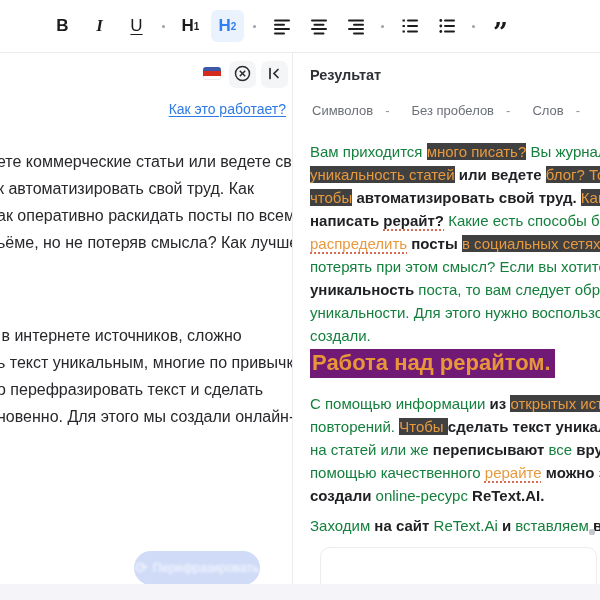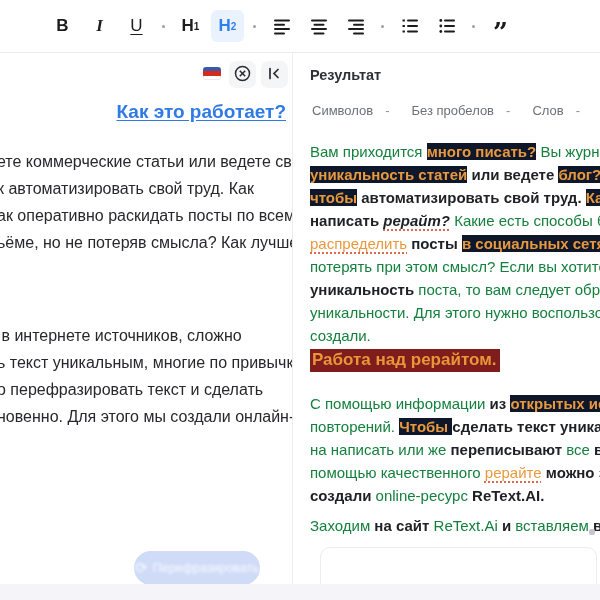--- a/index.html
+++ b/index.html
@@ -30,22 +30,22 @@
   
   .left-panel { position:absolute; left:0; top:53px; width:292px; height:531px; overflow:hidden; }
   .flag { position:absolute; left:203px; top:14px; width:18px; height:13px;
     border-radius:3px; overflow:hidden; box-shadow:0 0 0 1px rgba(0,0,0,0.08) inset; }
   .flag .f1 { height:4px; background:#f6f6f6; }
   .flag .f2 { height:4px; background:#3d58a7; }
   .flag .f3 { height:5px; background:#d52b1e; }
   .iconbtn { position:absolute; width:27px; height:27px; border-radius:7px;
     background:#f4f5f7; border:none; display:flex; align-items:center; justify-content:center;
     color:#2b2b2e; cursor:pointer; }
-  .howlink { position:absolute; top:48px; right:6px; font-size:19px; color:#2f7ae5;
-    text-decoration:underline; text-underline-offset:2px; cursor:pointer;font-weight:bold; }
+  .howlink { position:absolute; top:48px; right:6px; font-size:14px; color:#2f7ae5;
+    text-decoration:underline; text-underline-offset:2px; cursor:pointer; }
   .src-par { position:absolute; left:0; width:300px; font-size:16px; line-height:27px;
     color:#28282c; }
   .src-par .tline { white-space:pre; text-indent:-3px; }
   .lp1 { top:95px; } .lp2 { top:269px; } .lp3 { top:393px; }
 
   .paraphrase-btn { position:absolute; left:134px; top:498px; width:126px; height:34px;
     border:none; border-radius:17px; background:#cbd8f7; opacity:.92; cursor:pointer;
     display:flex; align-items:center; justify-content:center; gap:5px;
     color:#ffffff; font-size:12.5px; filter:none; }
   .paraphrase-btn .blurwrap { display:flex; align-items:center; gap:5px;
@@ -57,30 +57,30 @@
   .result-title { position:absolute; left:17px; top:14px; font-size:14.5px;
     font-weight:600; color:#2f3136; }
   .counters { position:absolute; left:19px; top:50px; display:flex; gap:22px; }
   .counter { display:flex; align-items:baseline; gap:12px;text-align:center; }
   .counter .clabel { font-size:13px; color:#6c7077; }
   .counter .cvalue { font-size:13px; color:#8d9197; }
 
   .res-par { position:absolute; left:17px; width:300px; font-size:15px; line-height:23px; }
   .res-par .rline { white-space:pre; }
   .rpA { top:87px; } .rpB { top:339px; } .rpC { top:461px; }
-  .res-heading { position:absolute; left:17px; top:296px; font-size:17px; font-weight:700;
-    color:#e8963a; background:#7f1d1d; padding:1px 4px 2px 2px; white-space:pre; }
+  .res-heading { position:absolute; left:17px; top:296px; font-size:22px; font-weight:700;
+    color:#e8963a; background:#701a75; padding:1px 4px 2px 2px; white-space:pre; }
 
   .seg-o  { color:#15803d; font-weight:400; }
-  .seg-oh { color:#e8993e; font-weight:700; background:#0f172a; }
+  .seg-oh { color:#e8993e; font-weight:400; background:#404040; }
   .seg-b  { color:#1f2023; font-weight:600; }
   .seg-ou { color:#e8993e; font-weight:400;
     text-decoration:underline dotted 2px #d96a4f; text-underline-offset:3px; }
   .seg-bu { color:#1f2023; font-weight:600;
-    text-decoration:underline dotted 2px #d96a4f; text-underline-offset:3px;font-style:italic; }
+    text-decoration:underline dotted 2px #d96a4f; text-underline-offset:3px; }
 
   .result-box { position:absolute; left:27px; top:494px; width:277px; height:58px;
     border:1px solid #ececf1; border-radius:10px; background:#fff; }
   .grip { position:absolute; left:296px; top:476px; width:6px; height:6px;
     border-radius:2px; background:#c4c6cd; }
 
   .bottom-strip { position:absolute; left:0; top:584px; width:600px; height:16px;
     background:#f5f5f9; z-index:5; }
 </style>
 </head>
@@ -240,21 +240,21 @@
       <div class="rline"><span class="seg-b">уникальность </span><span class="seg-o">поста, то вам следует обрат</span></div>
       <div class="rline"><span class="seg-o">уникальности. Для этого нужно воспользо</span></div>
       <div class="rline"><span class="seg-o">создали.</span></div>
     </div>
 
   <div class="res-heading">Работа над рерайтом.</div>
 
   <div class="res-par rpB">
       <div class="rline"><span class="seg-o">С помощью информации </span><span class="seg-b">из </span><span class="seg-oh">открытых ист</span></div>
       <div class="rline"><span class="seg-o">повторений. </span><span class="seg-oh">Чтобы </span><span class="seg-b">сделать текст уникаль</span></div>
-      <div class="rline"><span class="seg-o">на написать или же </span><span class="seg-b">переписывают </span><span class="seg-o">все </span><span class="seg-b">вру</span></div>
+      <div class="rline"><span class="seg-o">на статей или же </span><span class="seg-b">переписывают </span><span class="seg-o">все </span><span class="seg-b">вру</span></div>
       <div class="rline"><span class="seg-o">помощью качественного </span><span class="seg-ou">рерайте</span><span class="seg-o"> </span><span class="seg-b">можно з</span></div>
       <div class="rline"><span class="seg-b">создали </span><span class="seg-o">online-ресурс </span><span class="seg-b">ReText.AI.</span></div>
     </div>
 
   <div class="res-par rpC">
       <div class="rline"><span class="seg-o">Заходим </span><span class="seg-b">на сайт </span><span class="seg-o">ReText.Ai </span><span class="seg-b">и </span><span class="seg-o">вставляем </span><span class="seg-b">в р</span></div>
     </div>
 
   <div class="result-box"></div>
   <span class="grip"></span>

